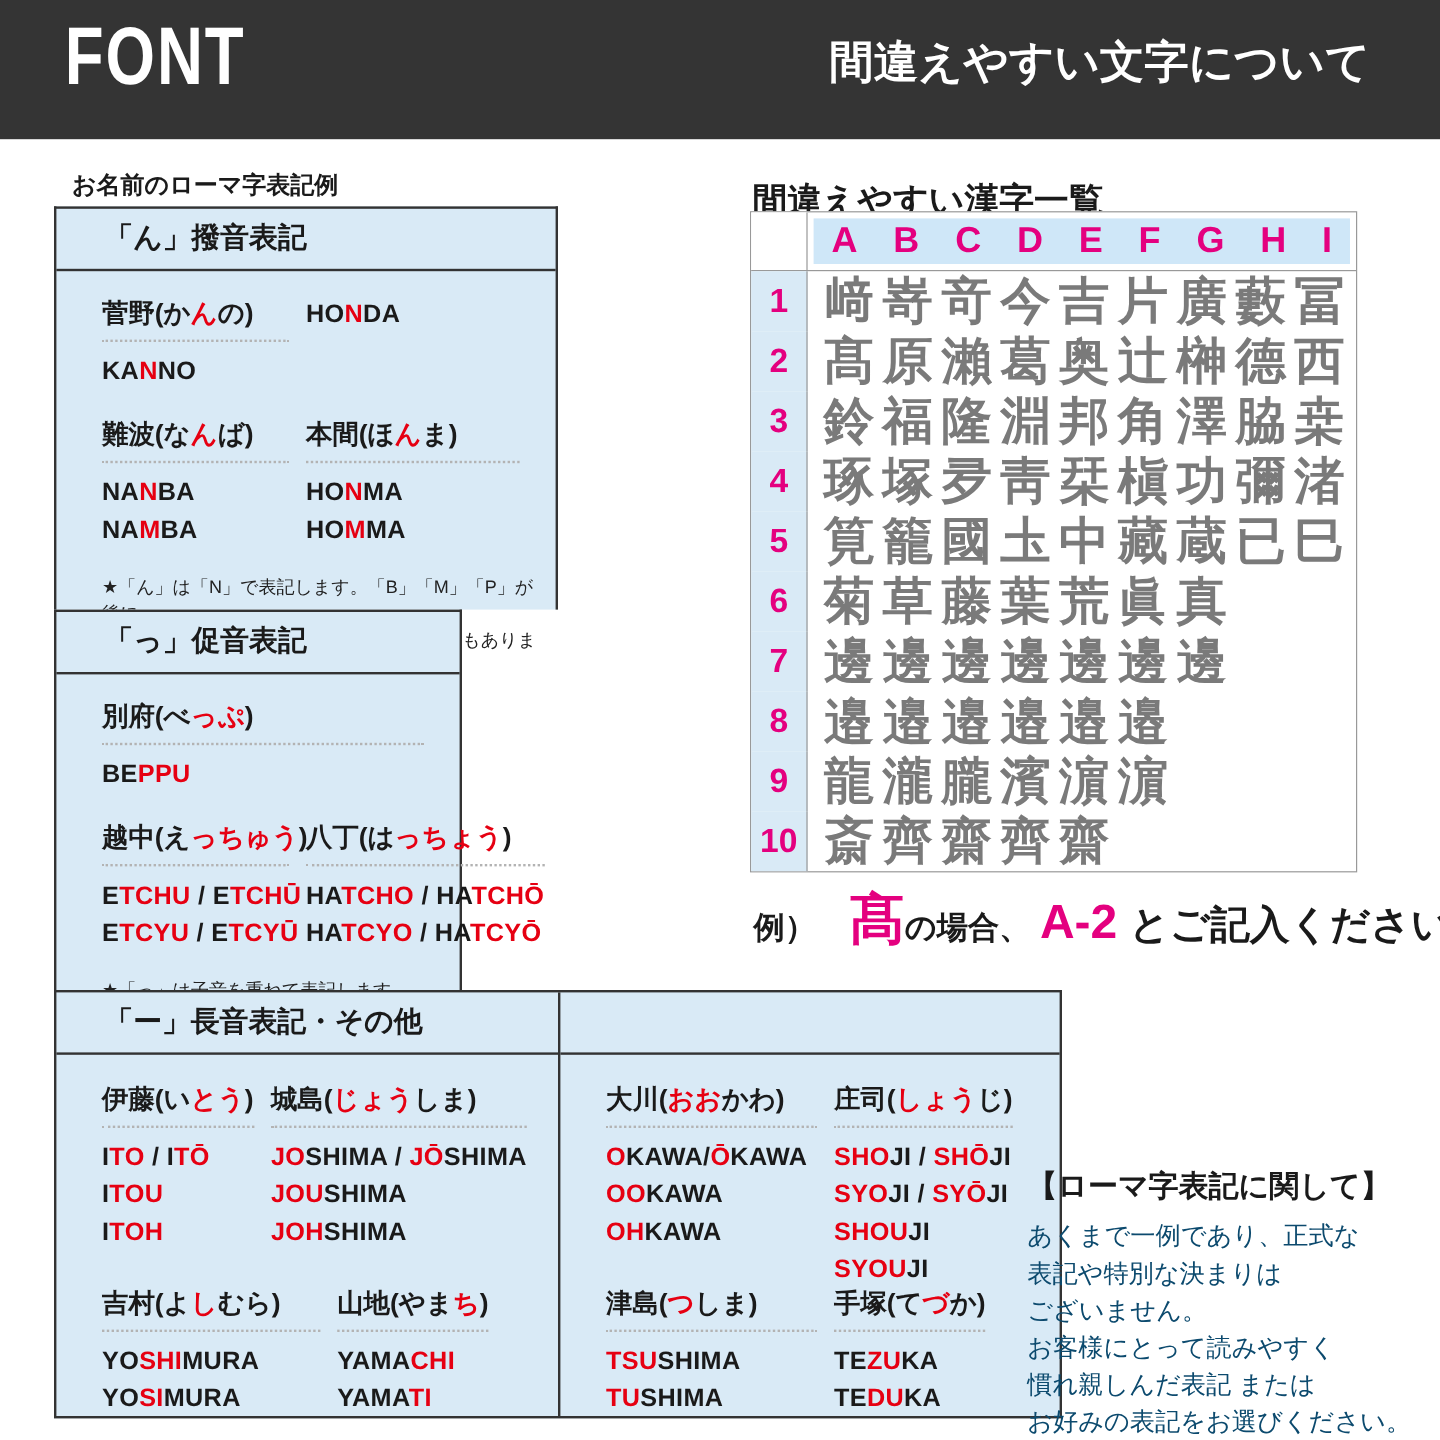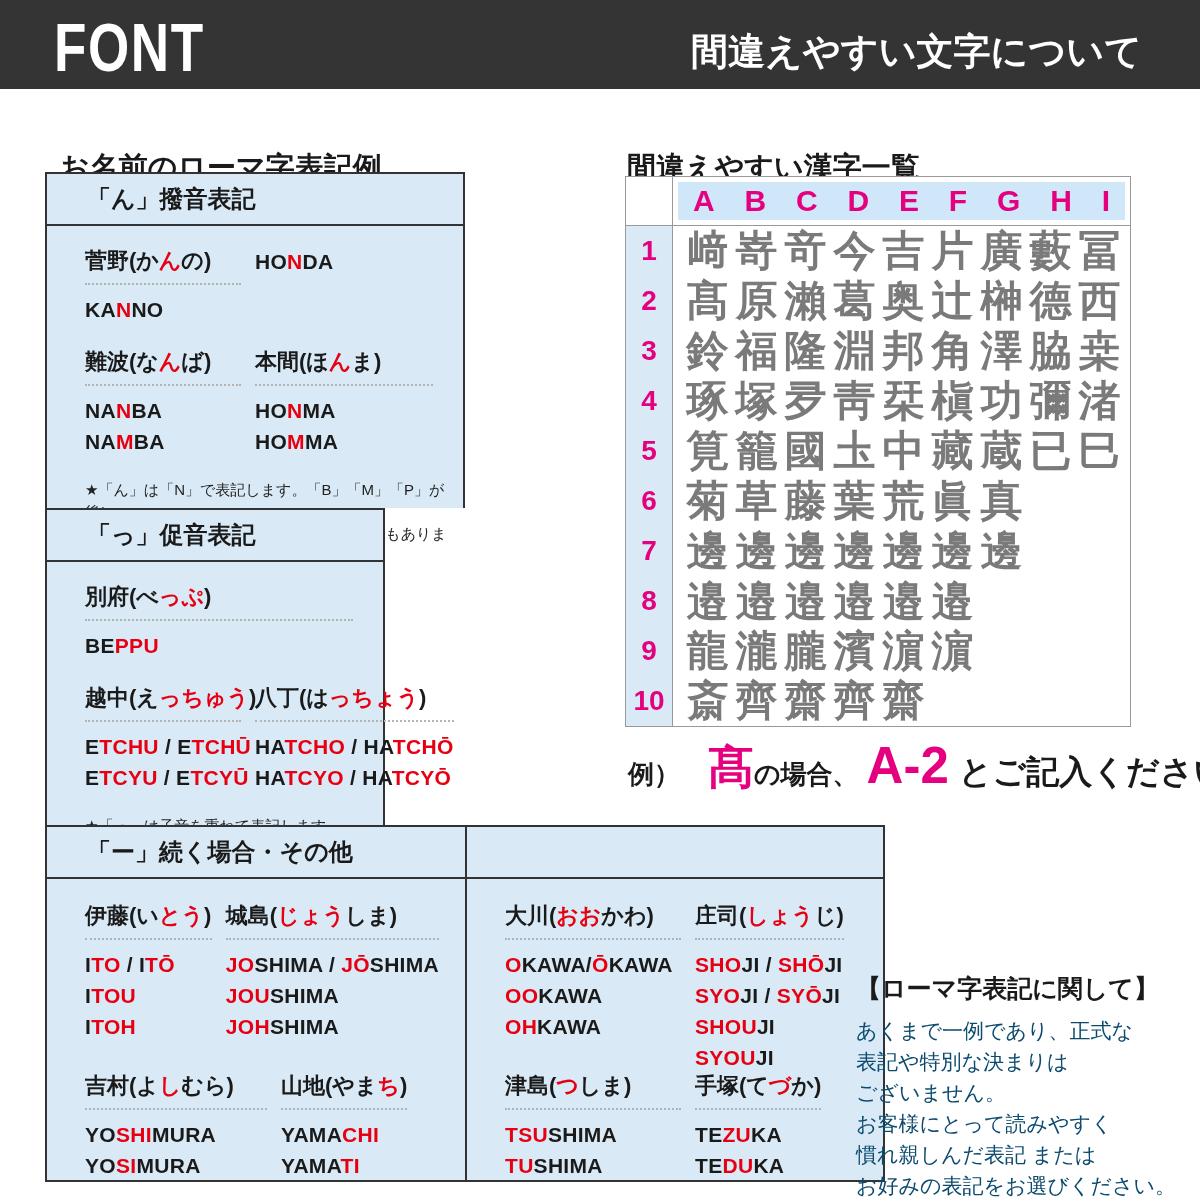--- a/index.html
+++ b/index.html
@@ -5,27 +5,27 @@
   html,body{margin:0;padding:0;}
   body{
     width:1200px;height:1200px;position:relative;background:#fff;
     font-family:"Liberation Sans","DejaVu Sans",sans-serif;color:#1a1a1a;
     overflow:hidden;
   }
   .red{color:var(--red,#e60012);}
   .pink{color:var(--pink,#e4007f);}
 
   
-  .hbar{position:absolute;left:0;top:0;width:1200px;height:89px;background:var(--dark,#343434);}
+  .hbar{position:absolute;left:0;top:0;width:1200px;height:116px;background:var(--dark,#343434);}
   .brand{position:absolute;left:54px;top:8px;color:#fff;font-size:68px;font-weight:bold;
          letter-spacing:2px;transform:scaleX(.78);transform-origin:left center;}
   .htitle{position:absolute;right:58px;top:27px;color:#fff;font-size:37px;font-weight:bold;}
 
   
-  .ltitle{position:absolute;left:60px;top:124px;font-size:29px;font-weight:bold;}
+  .ltitle{position:absolute;left:60px;top:124px;font-size:20px;font-weight:bold;}
   .ktitle{position:absolute;left:627px;top:124px;font-size:29px;font-weight:bold;}
 
   
   .box{position:absolute;background:var(--lblue,#d9eaf6);border:2px solid #333;box-sizing:border-box;}
   .b1{left:45px;top:172px;width:420px;height:336px;border-bottom:none;}
   .b2{left:45px;top:508px;width:340px;height:317px;border-bottom:none;}
   .b3{left:45px;top:825px;width:840px;height:357px;display:flex;}
   .bhead{height:50px;line-height:50px;padding-left:40px;font-size:24px;font-weight:bold;
          border-bottom:2px solid #333;}
   .bbody{padding:20px 16px 0 38px;}
@@ -64,21 +64,21 @@
   .cells{flex:1;display:flex;align-items:center;padding-left:10px;}
   .kc{width:49px;text-align:center;font-size:42px;font-weight:bold;color:var(--gray,#7a7a7a);
       line-height:50px;}
 
   
   .example{position:absolute;left:628px;top:736px;font-size:0;white-space:nowrap;}
   .example span{vertical-align:baseline;font-weight:bold;}
   .ex-prefix{font-size:26px;}
   .ex-kanji{font-size:46px;margin-left:28px;}
   .ex-middle{font-size:26px;}
-  .ex-code{font-size:51px;margin:0 10px 0 8px;}
+  .ex-code{font-size:40px;margin:0 10px 0 8px;}
   .ex-suffix{font-size:33px;}
 
   
   .sidenote{position:absolute;left:856px;top:972px;width:320px;}
   .sidenote .st{font-size:25px;font-weight:bold;margin-bottom:10px;}
   .sidenote .sl{font-size:21px;line-height:31px;color:#0c4a6e;}
 </style>
 </head>
 <body>
 
@@ -145,21 +145,21 @@
       <div class="bnote">
         <div>★「っ」は子音を重ねて表記します。「CH」「CY」が後に</div>
         <div>　続く場合、「っ」は「T」で表記することもあります。</div>
       </div>
     </div>
 </section>
 
 <section class="box b3">
   <div class="cellL">
     <div class="chead">
-      <span class="t">「ー」続く場合・その他</span>
+      <span class="t">「ー」長音表記・その他</span>
     </div>
     <div class="bbody" id="b3left">
         <div class="grp grp1">
           <div class="col">
             <div class="nm"><span>伊藤(い</span><span class="red">とう</span><span>)</span></div>
             <div class="rl"><span>I</span><span class="red">TO</span><span> / I</span><span class="red">TŌ</span></div>
             <div class="rl"><span>I</span><span class="red">TOU</span></div>
             <div class="rl"><span>I</span><span class="red">TOH</span></div>
           </div>
           <div class="col">

